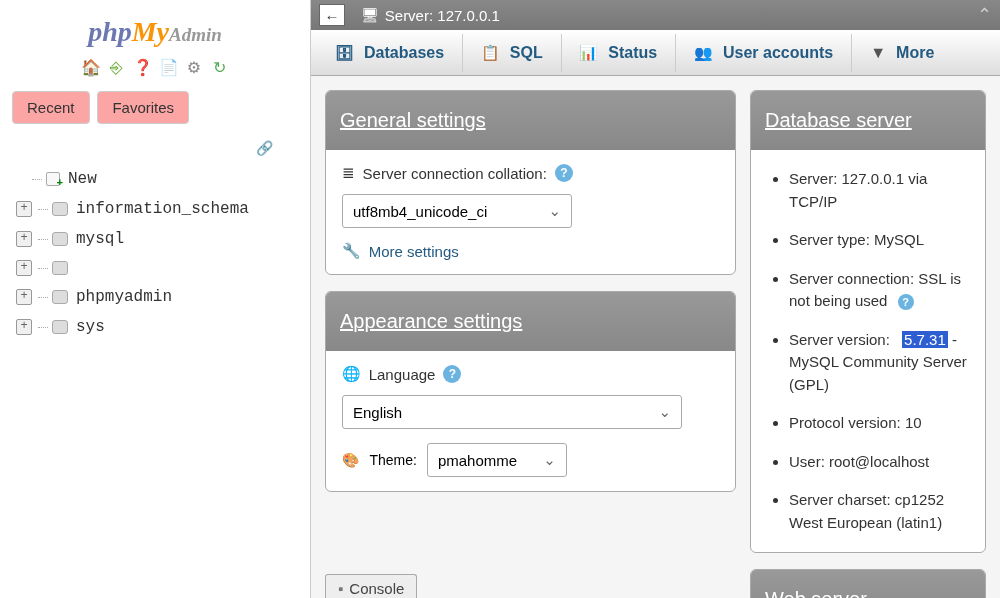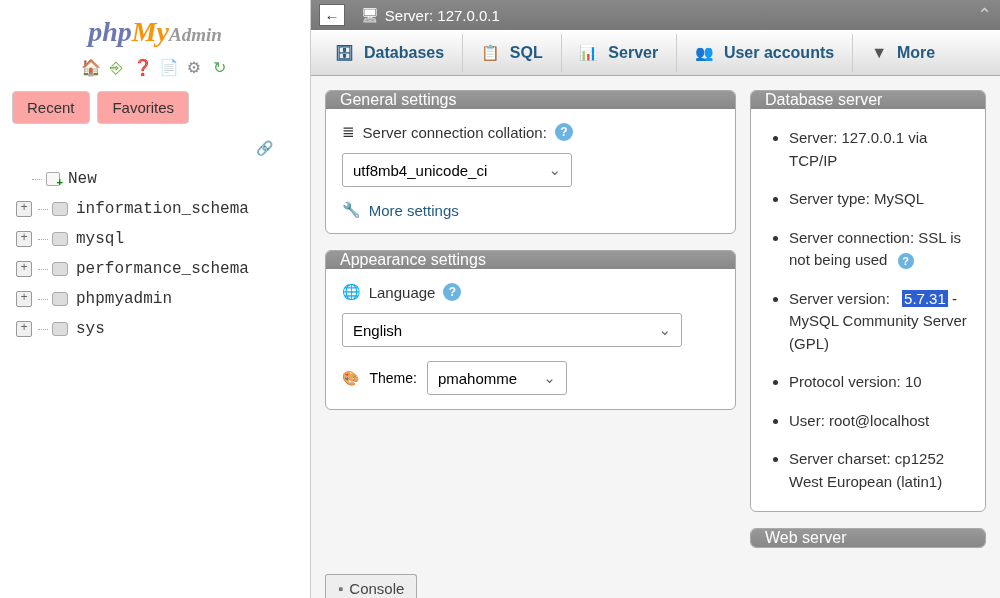--- a/index.html
+++ b/index.html
@@ -37,21 +37,21 @@
     .tab { display: flex; align-items: center; padding: 10px 18px; cursor: pointer; color: #235a81; font-weight: bold; font-size: 16px; border-right: 1px solid #ccc; }
     .tab:last-child { border-right: none; }
     .tab .ticon { margin-right: 10px; font-size: 15px; }
     .more-caret { margin-right: 10px; color: #555; }
     
     .content-area { display: flex; padding: 14px 14px 0 14px; gap: 14px; }
     .col-left { flex: 1; min-width: 0; }
     .col-right { width: 236px; }
     
     .panel { border: 1px solid #aaa; border-radius: 6px; background: #fff; margin-bottom: 16px; overflow: hidden; }
-    .panel-header { background: linear-gradient(#999, #888); color: #fff; font-size: 16px; padding: 0 14px; }
+    .panel-header { background: linear-gradient(#999, #888); color: #fff; font-size: 20px; padding: 18px 14px; text-decoration: underline; }
     .panel-body { padding: 14px 16px; }
     
     .setting-row { display: flex; align-items: center; margin-bottom: 12px; font-size: 15px; color: #333; }
     .setting-row .sicon { margin-right: 8px; font-size: 15px; }
     .help-icon { display: inline-block; width: 18px; height: 18px; background: #6bb3e0; color: #fff; border-radius: 50%; text-align: center; line-height: 18px; font-size: 12px; margin-left: 8px; font-weight: bold; }
     
     .select-box { border: 1px solid #aaa; border-radius: 3px; padding: 7px 10px; font-size: 15px; display: flex; align-items: center; justify-content: space-between; cursor: pointer; background: #fff; margin-bottom: 14px; width: 230px; }
     .select-box.wide { width: 340px; }
     .select-box.sm { width: 140px; display: inline-flex; margin-bottom: 0; }
     .chevron { color: #666; }
@@ -105,21 +105,20 @@
     <li>
       <span class="tree-toggle">+</span>
         <span class="tree-dash"></span>
       <span class="db-icon"></span>
       <span>mysql</span>
     </li>
     <li>
       <span class="tree-toggle">+</span>
         <span class="tree-dash"></span>
       <span class="db-icon"></span>
-      <span>performance_schema</span>
     </li>
     <li>
       <span class="tree-toggle">+</span>
         <span class="tree-dash"></span>
       <span class="db-icon"></span>
       <span>phpmyadmin</span>
     </li>
     <li>
       <span class="tree-toggle">+</span>
         <span class="tree-dash"></span>
@@ -141,21 +140,21 @@
     <div class="tab">
       <span class="ticon">🗄</span>
       <span>Databases</span>
     </div>
     <div class="tab">
       <span class="ticon">📋</span>
       <span>SQL</span>
     </div>
     <div class="tab">
       <span class="ticon">📊</span>
-      <span>Server</span>
+      <span>Status</span>
     </div>
     <div class="tab">
       <span class="ticon">👥</span>
       <span>User accounts</span>
     </div>
     <div class="tab">
       <span class="more-caret">▼</span>
       <span>More</span>
     </div>
   </div>

